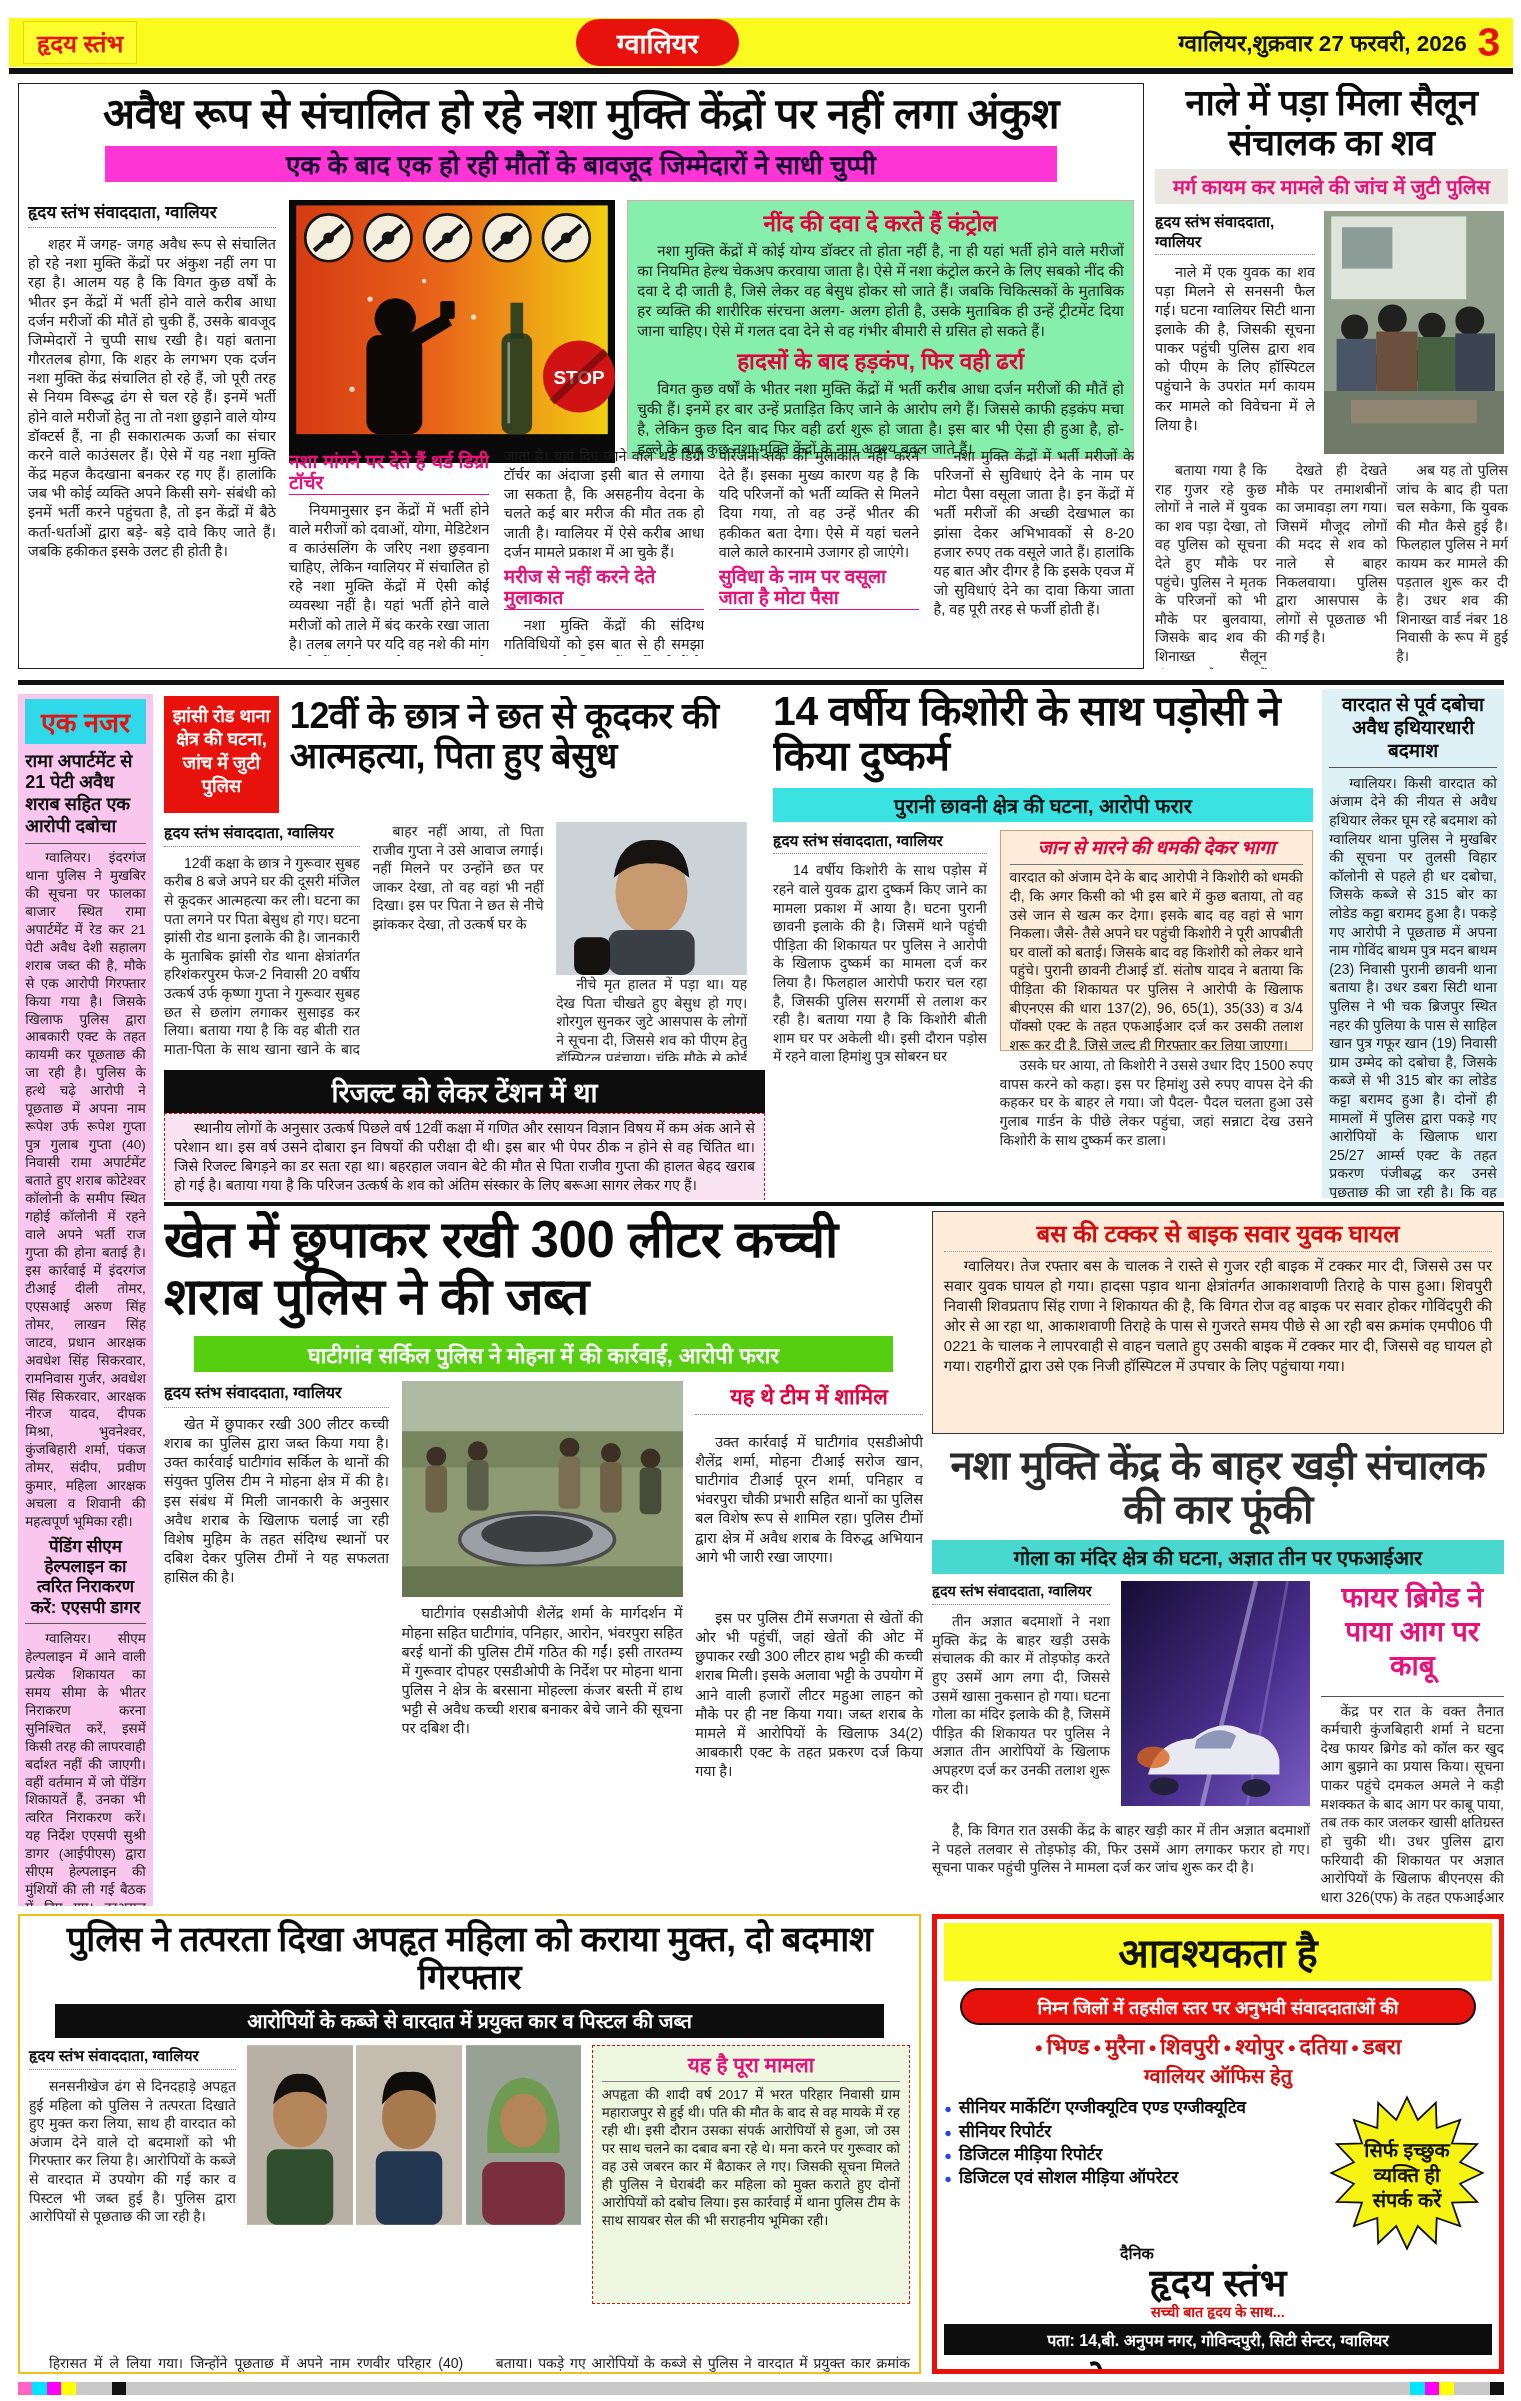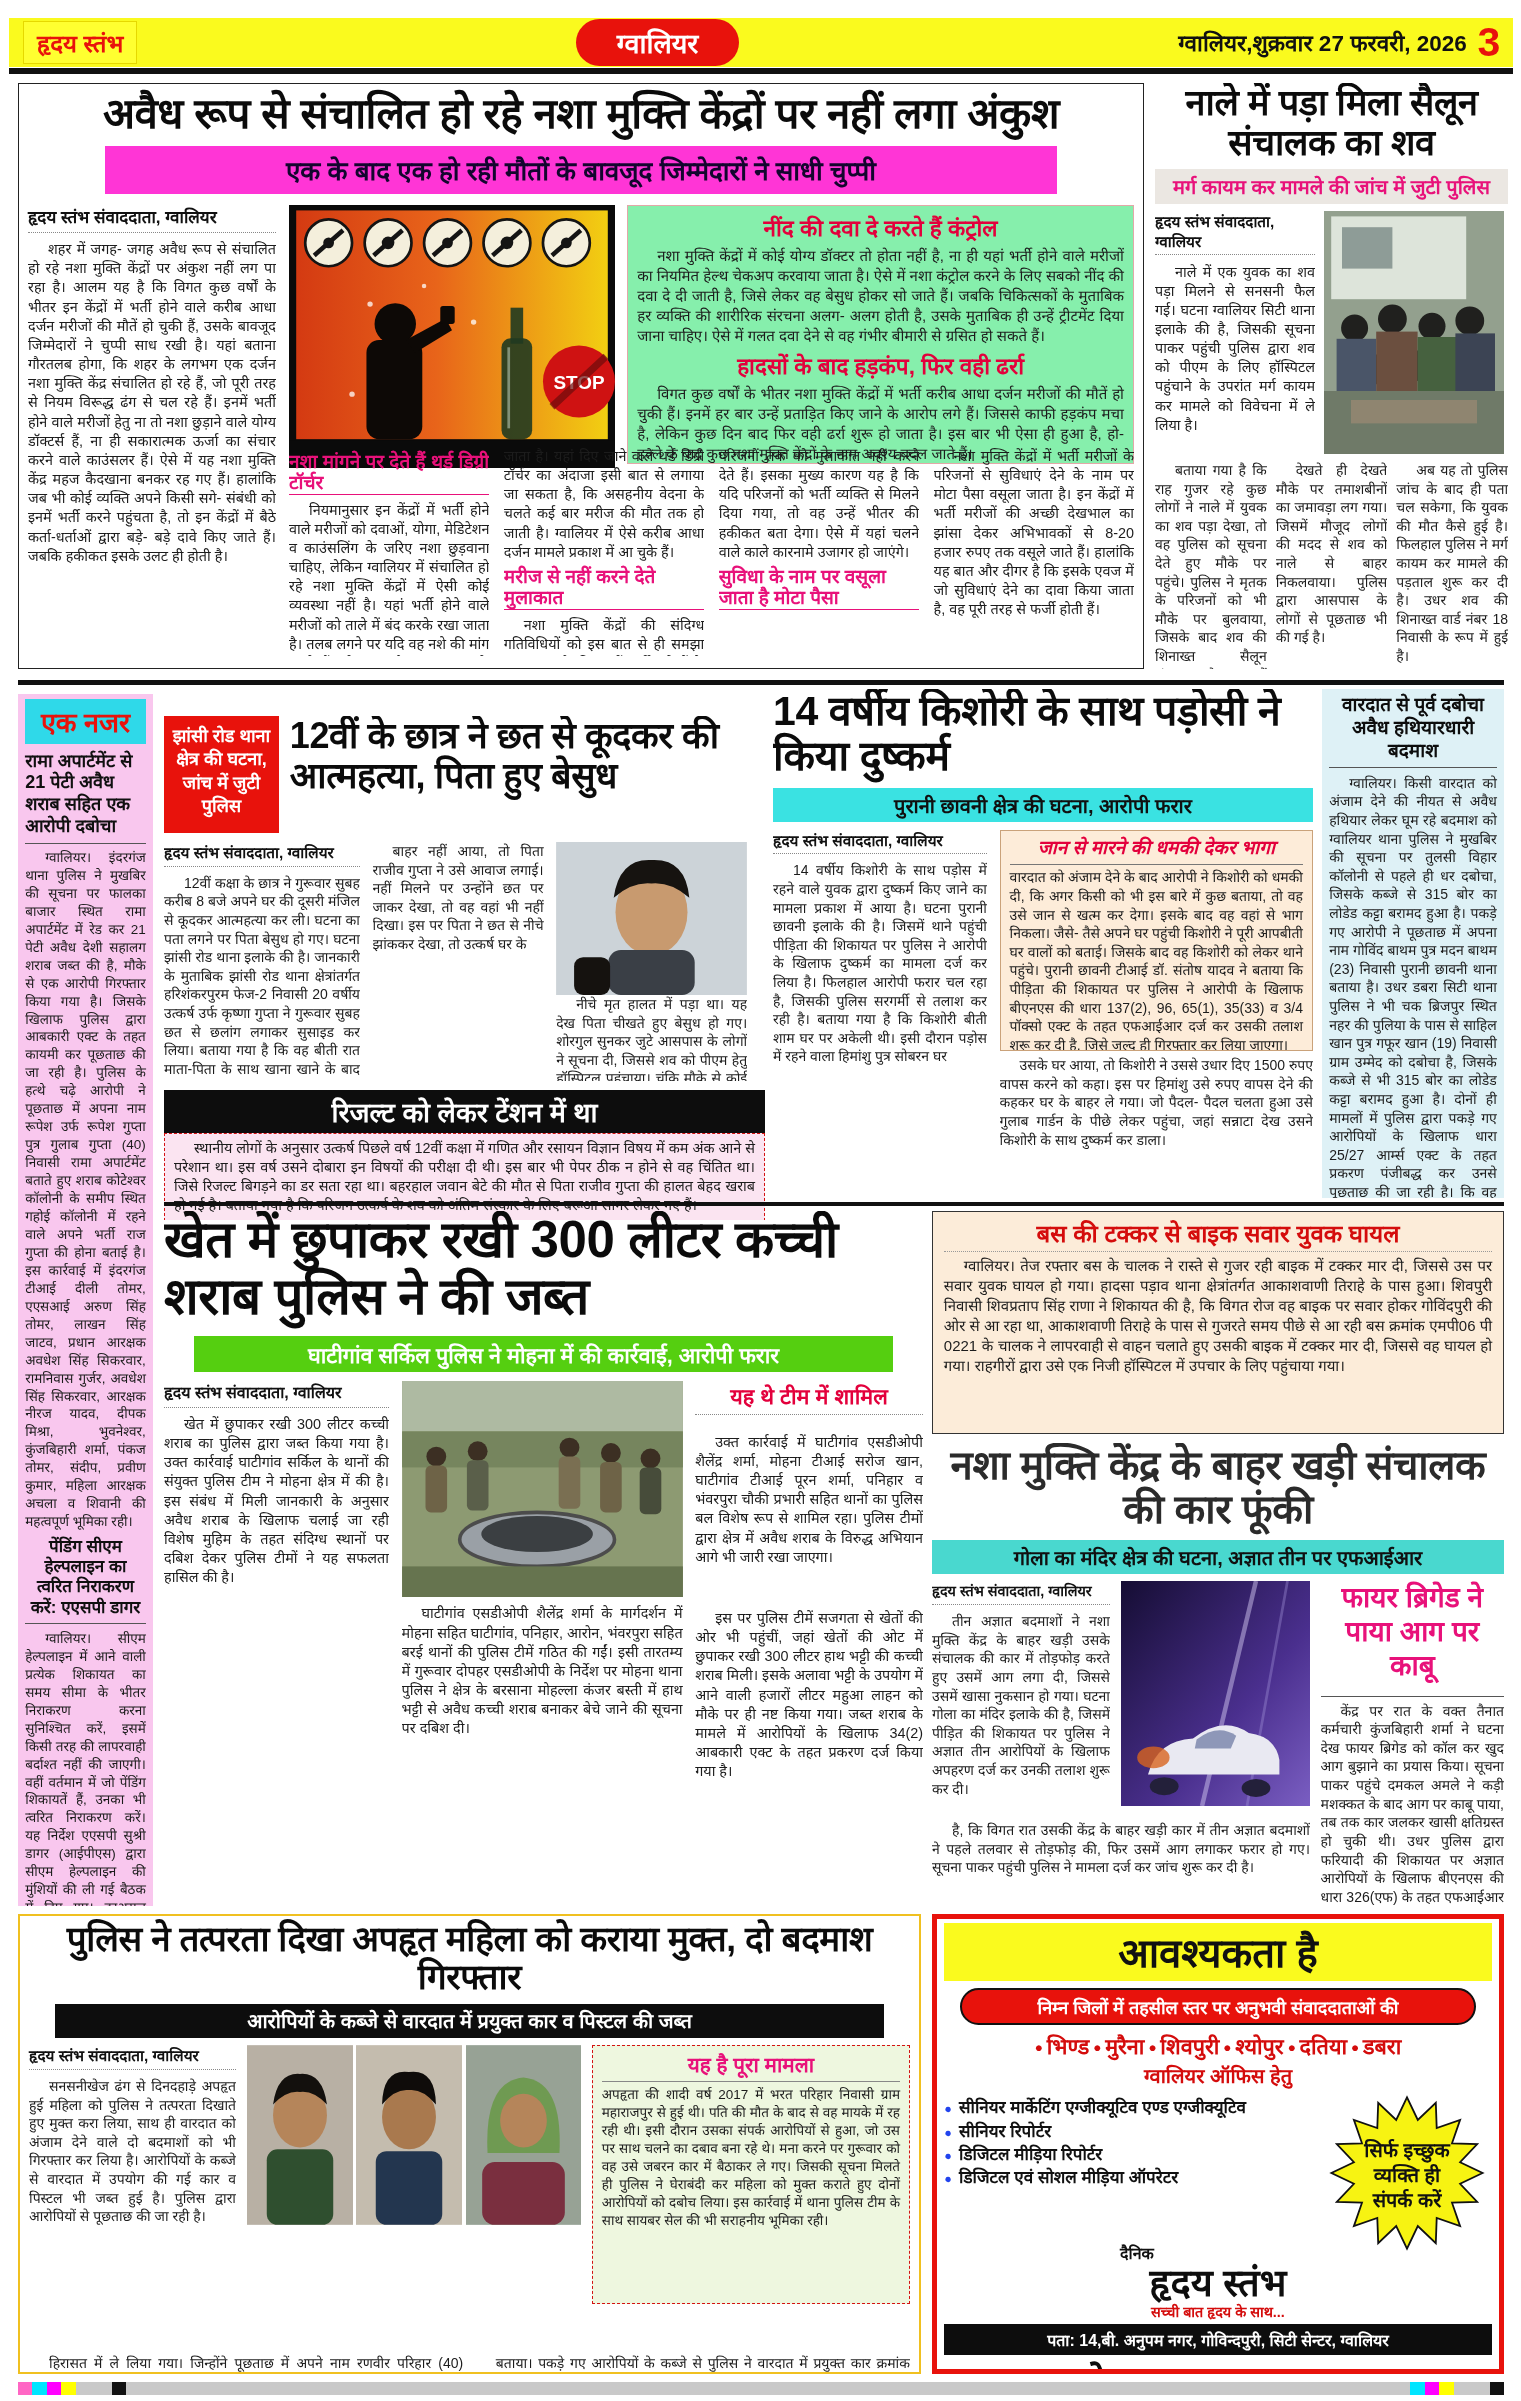--- a/index.html
+++ b/index.html
@@ -29,21 +29,21 @@
   <div style="flex:1;text-align:center;">
     <span style="display:inline-block;background:#e8120c;color:#ffffff;font-weight:bold;font-size:27px;padding:5.4px 41px;border-radius:31px;">ग्वालियर</span>
   </div>
   <div style="font-weight:bold;font-size:22.5px;color:#111;">ग्वालियर,शुक्रवार 27 फरवरी, 2026</div>
   <div style="color:#e8120c;font-weight:bold;font-size:41px;margin:0 12.6px 0 10.8px;">3</div>
 </div>
 <div class="abs rule" style="left:9px;top:68px;width:1504px;height:6.3px;"></div>
 
 <div class="abs clip" style="left:18px;top:83px;width:1126px;height:586px;border:1.8px solid #222;padding:3.6px 9px;box-sizing:border-box;">
   <div class="hl" style="font-size:42px;margin-top:3.6px;">अवैध रूप से संचालित हो रहे नशा मुक्ति केंद्रों पर नहीं लगा अंकुश</div>
-  <div class="strap" style="background:#ff35d6;color:#13052e;font-size:26px;width:86%;margin:9px auto 11px auto;padding:6px 0;">एक के बाद एक हो रही मौतों के बावजूद जिम्मेदारों ने साधी चुप्पी</div>
+  <div class="strap" style="background:#ff35d6;color:#13052e;font-size:26px;width:86%;margin:9px auto 18px auto;padding:0 0;">एक के बाद एक हो रही मौतों के बावजूद जिम्मेदारों ने साधी चुप्पी</div>
   <div style="display:flex;gap:12.6px;">
     <div style="width:248px;">
       <div class="byline">हृदय स्तंभ संवाददाता, ग्वालियर</div>
       <div class="body-txt" style="height:394px;overflow:hidden;">शहर में जगह- जगह अवैध रूप से संचालित हो रहे नशा मुक्ति केंद्रों पर अंकुश नहीं लग पा रहा है। आलम यह है कि विगत कुछ वर्षों के भीतर इन केंद्रों में भर्ती होने वाले करीब आधा दर्जन मरीजों की मौतें हो चुकी हैं, उसके बावजूद जिम्मेदारों ने चुप्पी साध रखी है। यहां बताना गौरतलब होगा, कि शहर के लगभग एक दर्जन नशा मुक्ति केंद्र संचालित हो रहे हैं, जो पूरी तरह से नियम विरूद्ध ढंग से चल रहे हैं। इनमें भर्ती होने वाले मरीजों हेतु ना तो नशा छुड़ाने वाले योग्य डॉक्टर्स हैं, ना ही सकारात्मक ऊर्जा का संचार करने वाले काउंसलर हैं। ऐसे में यह नशा मुक्ति केंद्र महज कैदखाना बनकर रह गए हैं। हालांकि जब भी कोई व्यक्ति अपने किसी सगे- संबंधी को इनमें भर्ती करने पहुंचता है, तो इन केंद्रों में बैठे कर्ता-धर्ताओं द्वारा बड़े- बड़े दावे किए जाते हैं। जबकि हकीकत इसके उलट ही होती है।</div>
     </div>
 
     <div style="width:326px;height:228px;background:#0a0a0a;padding:0;">
       <svg width="326" height="263" viewBox="0 0 362 292">
         <defs>
           <linearGradient id="pg" x1="0" y1="0" x2="1" y2="0">
@@ -171,21 +171,21 @@
 <div class="abs rule" style="left:18px;top:680px;width:1486px;height:4.5px;"></div>
 
 <div class="abs clip" style="left:18px;top:694px;width:135px;height:1212px;background:#f9c7ee;padding:5.4px 7.2px;box-sizing:border-box;">
   <div style="background:#2fd9e9;color:#e8120c;font-weight:bold;font-size:27px;text-align:center;padding:3.6px 0;margin-bottom:7.2px;">एक नजर</div>
   <div style="font-weight:bold;font-size:18px;color:#101010;line-height:1.2;border-bottom:0.9px solid #555;padding-bottom:5.4px;margin-bottom:5.4px;">रामा अपार्टमेंट से 21 पेटी अवैध शराब सहित एक आरोपी दबोचा</div>
   <div class="body-txt" style="font-size:13.5px;">ग्वालियर। इंदरगंज थाना पुलिस ने मुखबिर की सूचना पर फालका बाजार स्थित रामा अपार्टमेंट में रेड कर 21 पेटी अवैध देशी सहालग शराब जब्त की है, मौके से एक आरोपी गिरफ्तार किया गया है। जिसके खिलाफ पुलिस द्वारा आबकारी एक्ट के तहत कायमी कर पूछताछ की जा रही है। पुलिस के हत्थे चढ़े आरोपी ने पूछताछ में अपना नाम रूपेश उर्फ रूपेश गुप्ता पुत्र गुलाब गुप्ता (40) निवासी रामा अपार्टमेंट बताते हुए शराब कोटेश्वर कॉलोनी के समीप स्थित गहोई कॉलोनी में रहने वाले अपने भर्ती राज गुप्ता की होना बताई है। इस कार्रवाई में इंदरगंज टीआई दीली तोमर, एएसआई अरुण सिंह तोमर, लाखन सिंह जाटव, प्रधान आरक्षक अवधेश सिंह सिकरवार, रामनिवास गुर्जर, अवधेश सिंह सिकरवार, आरक्षक नीरज यादव, दीपक मिश्रा, भुवनेश्वर, कुंजबिहारी शर्मा, पंकज तोमर, संदीप, प्रवीण कुमार, महिला आरक्षक अचला व शिवानी की महत्वपूर्ण भूमिका रही।</div>
   <div style="font-weight:bold;font-size:17px;color:#101010;line-height:1.2;border-bottom:0.9px solid #555;padding:5.4px 0;margin-bottom:5.4px;text-align:center;">पेंडिंग सीएम हेल्पलाइन का त्वरित निराकरण करें: एएसपी डागर</div>
   <div class="body-txt" style="font-size:13.5px;">ग्वालियर। सीएम हेल्पलाइन में आने वाली प्रत्येक शिकायत का समय सीमा के भीतर निराकरण करना सुनिश्चित करें, इसमें किसी तरह की लापरवाही बर्दाश्त नहीं की जाएगी। वहीं वर्तमान में जो पेंडिंग शिकायतें हैं, उनका भी त्वरित निराकरण करें। यह निर्देश एएसपी सुश्री डागर (आईपीएस) द्वारा सीएम हेल्पलाइन की मुंशियों की ली गई बैठक में दिए गए। दरअसल एएसपी सुश्री डागर ने गुरूवार को पुलिस कंट्रोल रूम सभागार में शहर के थानों में पदस्थ सीएम हेल्पलाइन की मुंशियों की मीटिंग ली गई। इस दौरान उनके द्वारा सभी शिकायतों के त्वरित निराकरण करने हेतु सभी कर्मचारियों को निर्देशित किया गया।</div>
 </div>
 
-<div class="abs clip" style="left:164px;top:716px;width:601px;height:504px;">
+<div class="abs clip" style="left:164px;top:696px;width:601px;height:504px;">
   <div style="display:flex;gap:10.8px;">
     <div style="background:#e8120c;color:#ffffff;font-weight:bold;font-size:18px;width:115px;min-height:117px;padding:9px 7.2px;text-align:center;line-height:1.3;box-sizing:border-box;">झांसी रोड थाना क्षेत्र की घटना, जांच में जुटी पुलिस</div>
     <div class="hl" style="flex:1;font-size:36px;text-align:left;">12वीं के छात्र ने छत से कूदकर की आत्महत्या, पिता हुए बेसुध</div>
   </div>
   <div style="display:flex;gap:12.6px;margin-top:9px;">
     <div style="width:196px;">
       <div class="byline" style="font-size:15.3px;">हृदय स्तंभ संवाददाता, ग्वालियर</div>
       <div class="body-txt clip" style="height:205px;font-size:14px;">12वीं कक्षा के छात्र ने गुरूवार सुबह करीब 8 बजे अपने घर की दूसरी मंजिल से कूदकर आत्महत्या कर ली। घटना का पता लगने पर पिता बेसुध हो गए। घटना झांसी रोड थाना इलाके की है। जानकारी के मुताबिक झांसी रोड थाना क्षेत्रांतर्गत हरिशंकरपुरम फेज-2 निवासी 20 वर्षीय उत्कर्ष उर्फ कृष्णा गुप्ता ने गुरूवार सुबह छत से छलांग लगाकर सुसाइड कर लिया। बताया गया है कि वह बीती रात माता-पिता के साथ खाना खाने के बाद अपने कमरे में सोने चला गया था। गुरूवार सुबह जब वह कमरे से</div>
     </div>
     <div class="body-txt clip" style="width:171px;height:241px;font-size:14px;">बाहर नहीं आया, तो पिता राजीव गुप्ता ने उसे आवाज लगाई। नहीं मिलने पर उन्होंने छत पर जाकर देखा, तो वह वहां भी नहीं दिखा। इस पर पिता ने छत से नीचे झांककर देखा, तो उत्कर्ष घर के</div>

